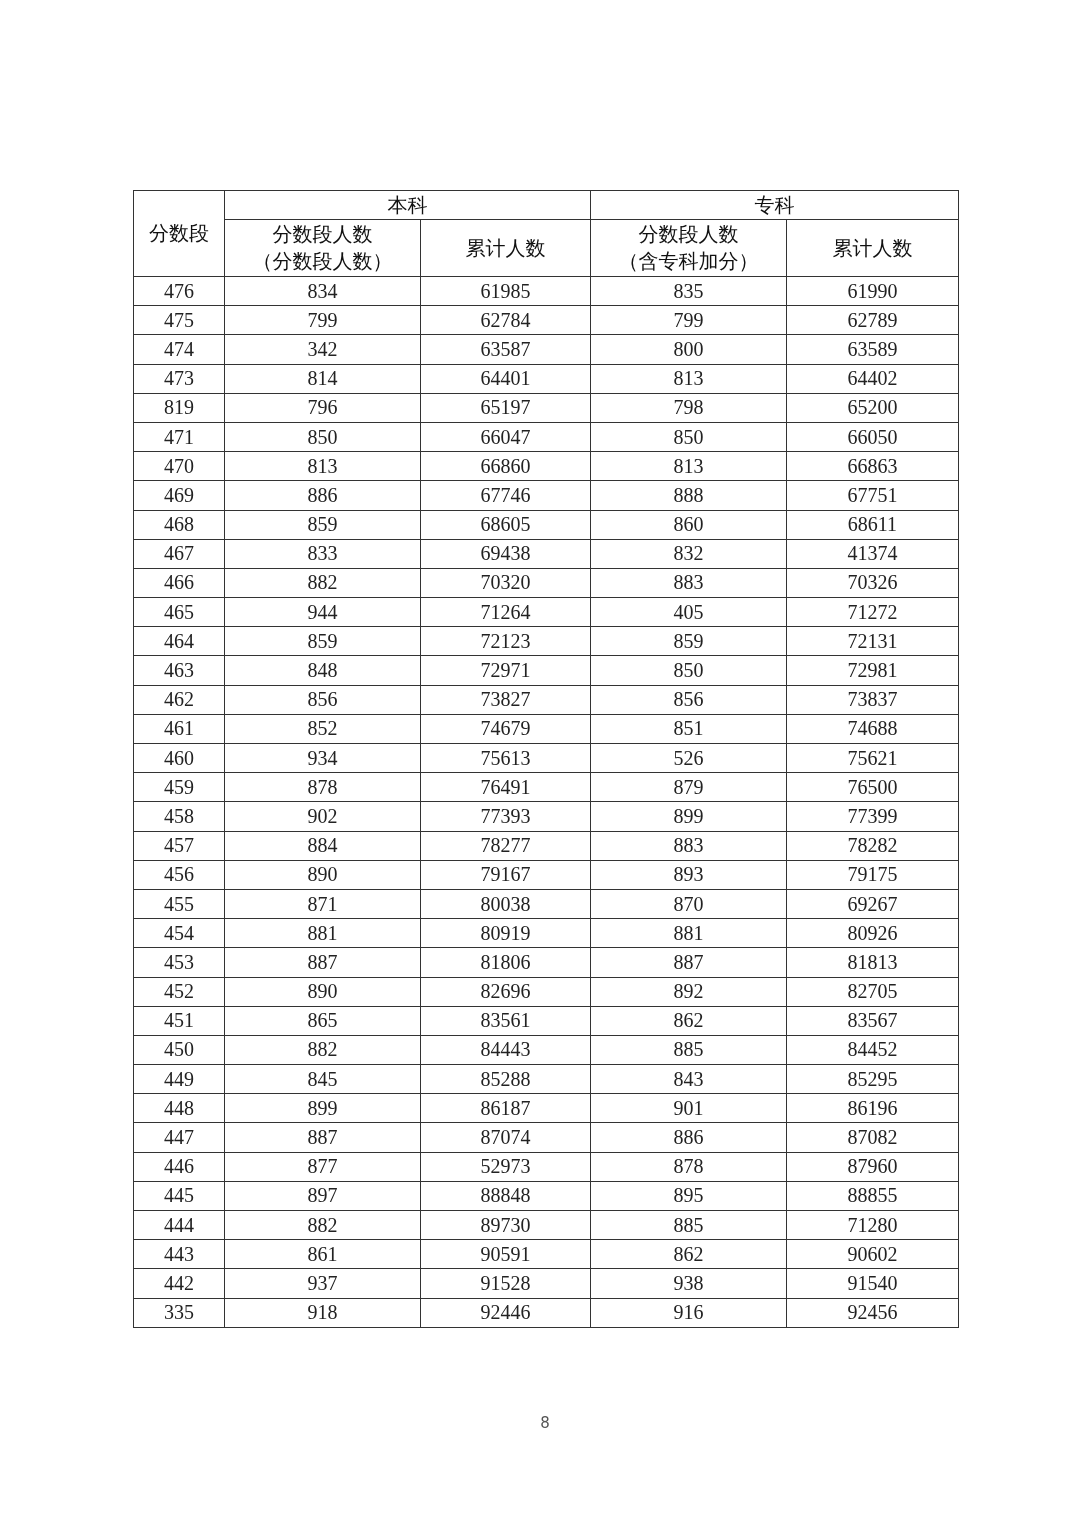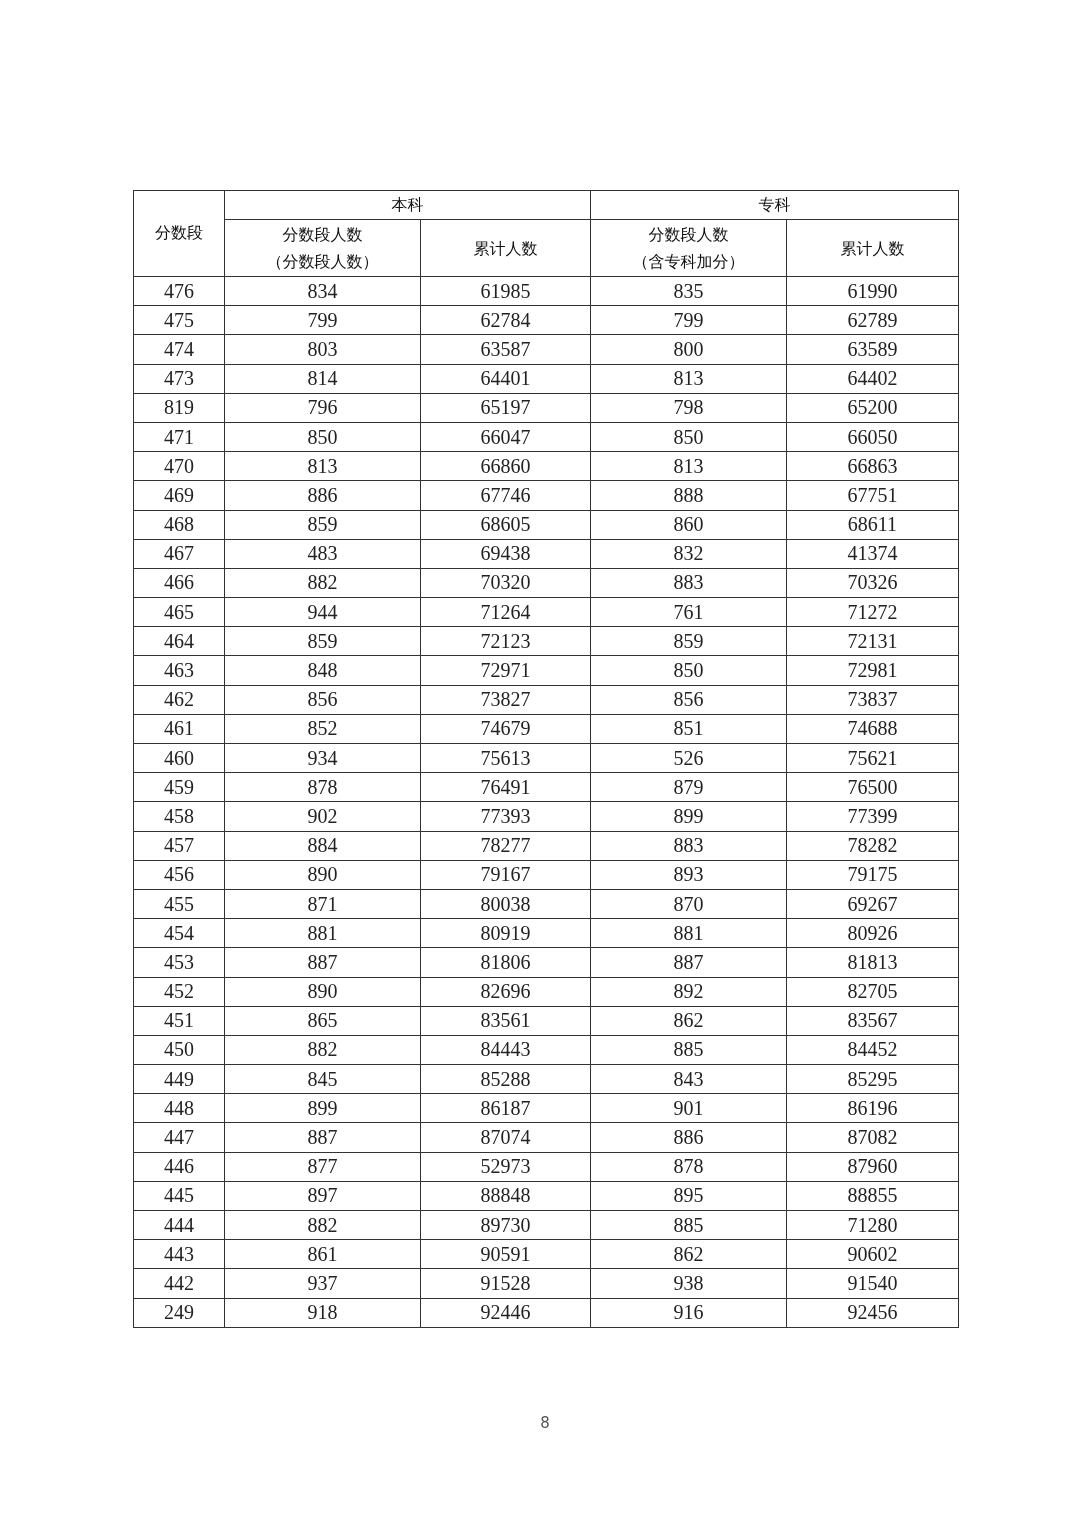--- a/index.html
+++ b/index.html
@@ -7,21 +7,21 @@
   .page { position: absolute; left: 0; top: 0; width: 1080px; height: 1526px; background: #fff; }
   table.score {
     position: absolute; left: 133px; top: 190px;
     width: 825px; border-collapse: collapse; table-layout: fixed;
   }
   table.score td, table.score th {
     border: 1.3px solid #333;
     text-align: center; vertical-align: middle;
     padding: 0; font-weight: normal;
   }
-  table.score th { font-family: "DejaVu Sans", "Liberation Sans", sans-serif; font-size: 16px; color: #111; }
+  table.score th { font-family: "DejaVu Sans", "Liberation Sans", sans-serif; font-size: 20px; color: #111; }
   .h1 th { height: 28px; }
   .h2 th { height: 56px; line-height: 27px; }
   table.score td { height: 28.2px; font-family: "Liberation Serif", "DejaVu Serif", serif; font-size: 20px; color: #222; letter-spacing: 0px; }
   .pageno { position: absolute; top: 1414px; left: 0; width: 1090px; text-align: center; font-family: "DejaVu Sans", "Liberation Sans", sans-serif; font-size: 15px; color: #555; }
 </style>
 </head>
 <body>
 
 <div class="page">
   <table class="score">
@@ -61,21 +61,21 @@
         </tr>
         <tr>
           <td>475</td>
           <td>799</td>
           <td>62784</td>
           <td>799</td>
           <td>62789</td>
         </tr>
         <tr>
           <td>474</td>
-          <td>803</td>
+          <td>342</td>
           <td>63587</td>
           <td>800</td>
           <td>63589</td>
         </tr>
         <tr>
           <td>473</td>
           <td>814</td>
           <td>64401</td>
           <td>813</td>
           <td>64402</td>
@@ -110,37 +110,37 @@
         </tr>
         <tr>
           <td>468</td>
           <td>859</td>
           <td>68605</td>
           <td>860</td>
           <td>68611</td>
         </tr>
         <tr>
           <td>467</td>
-          <td>483</td>
+          <td>833</td>
           <td>69438</td>
           <td>832</td>
           <td>41374</td>
         </tr>
         <tr>
           <td>466</td>
           <td>882</td>
           <td>70320</td>
           <td>883</td>
           <td>70326</td>
         </tr>
         <tr>
           <td>465</td>
           <td>944</td>
           <td>71264</td>
-          <td>761</td>
+          <td>405</td>
           <td>71272</td>
         </tr>
         <tr>
           <td>464</td>
           <td>859</td>
           <td>72123</td>
           <td>859</td>
           <td>72131</td>
         </tr>
         <tr>
@@ -291,21 +291,21 @@
           <td>90602</td>
         </tr>
         <tr>
           <td>442</td>
           <td>937</td>
           <td>91528</td>
           <td>938</td>
           <td>91540</td>
         </tr>
         <tr>
-          <td>249</td>
+          <td>335</td>
           <td>918</td>
           <td>92446</td>
           <td>916</td>
           <td>92456</td>
         </tr>
       </tbody>
   </table>
 
   <div class="pageno">8</div>
 </div>

